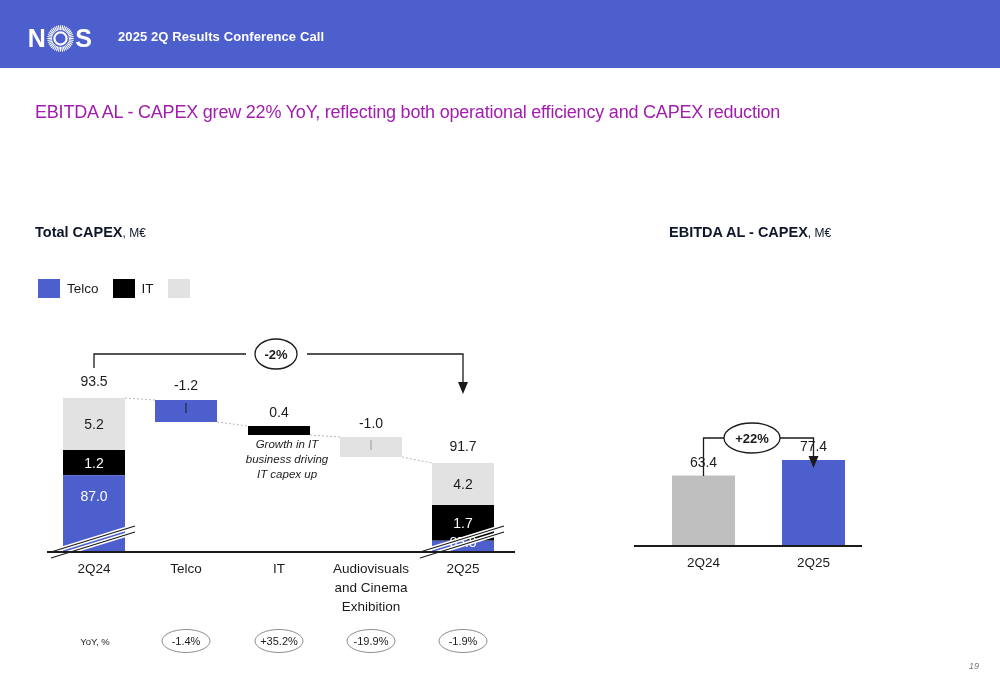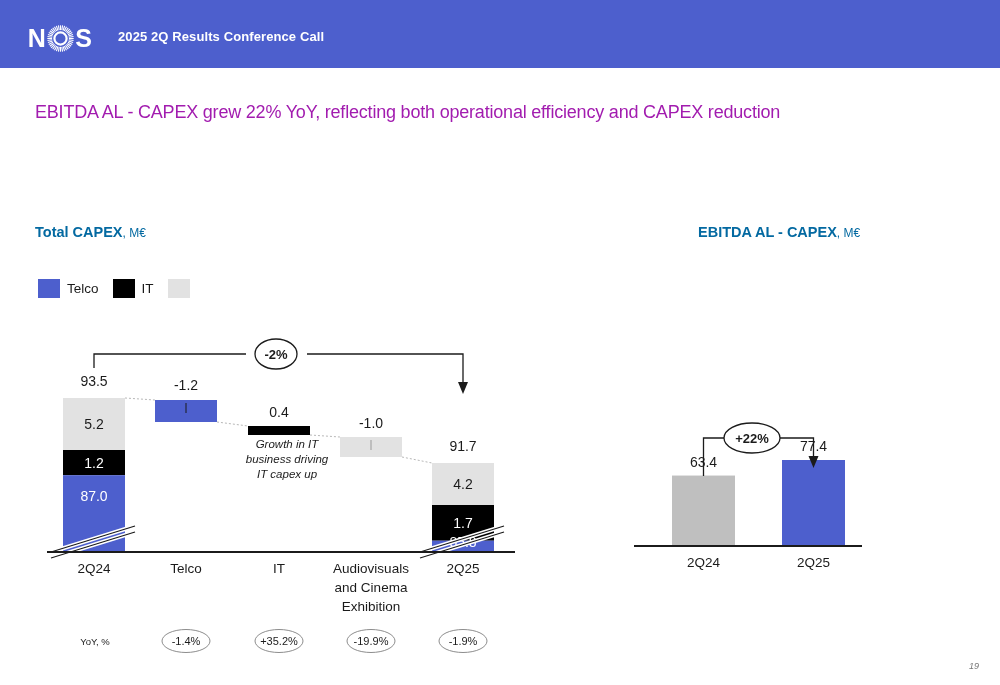--- a/index.html
+++ b/index.html
@@ -31,25 +31,25 @@
   }
 
   
   .slide-title{
     position:absolute;left:35px;top:101px;width:890px;
     font-size:18px;font-weight:normal;color:#a21caf;
     line-height:1.32;letter-spacing:-.2px;
   }
 
   
-  .sec-head{position:absolute;font-size:14.5px;color:#0369a1;}
+  .sec-head{position:absolute;font-size:14.5px;color:#0f172a;}
   .sec-head b{font-weight:bold;}
   .sec-head .unit{font-size:12px;}
   #capex-head{left:35px;top:224px;}
-  #ebitda-head{left:669px;top:224px;margin-left:29px;}
+  #ebitda-head{left:669px;top:224px;}
 
   
   .legend{position:absolute;left:38px;top:279px;display:flex;align-items:center;}
   .legend .item{display:flex;align-items:center;margin-right:14px;}
   .legend .sw{width:22px;height:19px;margin-right:7px;}
   .legend .lb{font-size:13.5px;color:#1b1b1b;}
 
   
   .chart{position:absolute;}
   #waterfall{left:0px;top:330px;width:560px;height:340px;}

